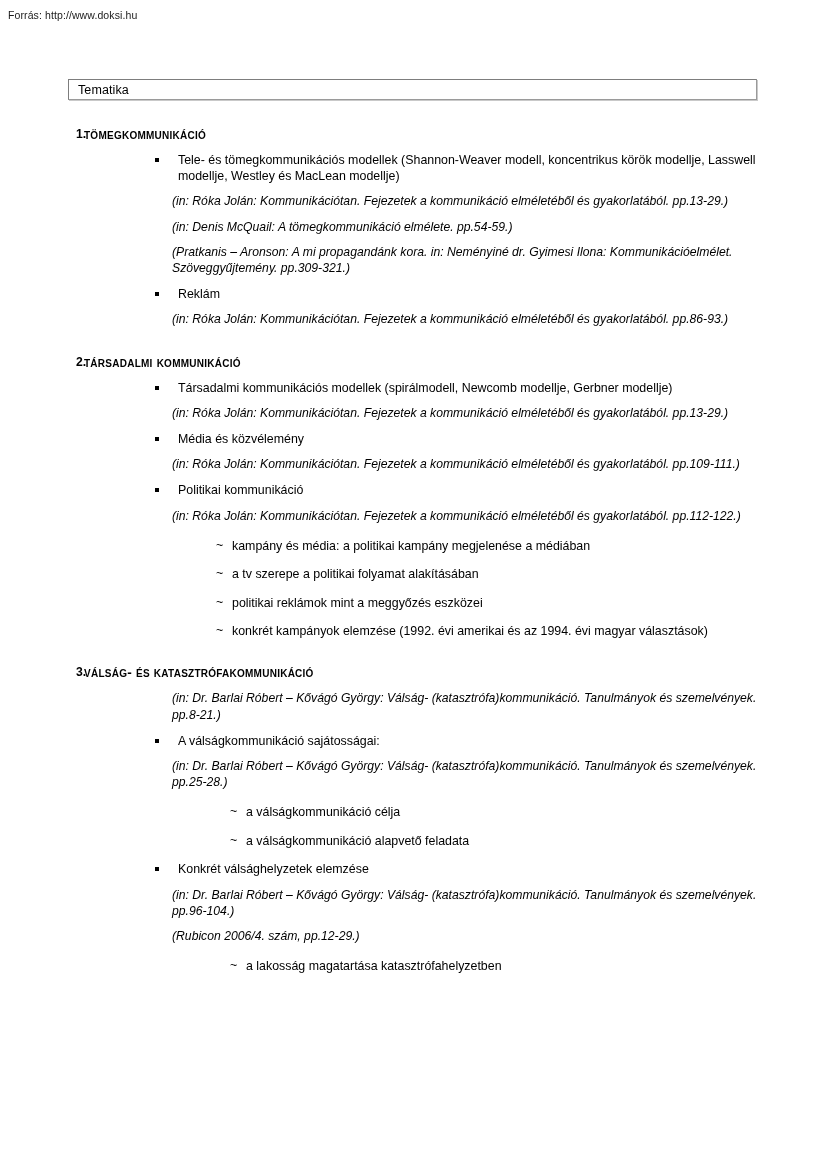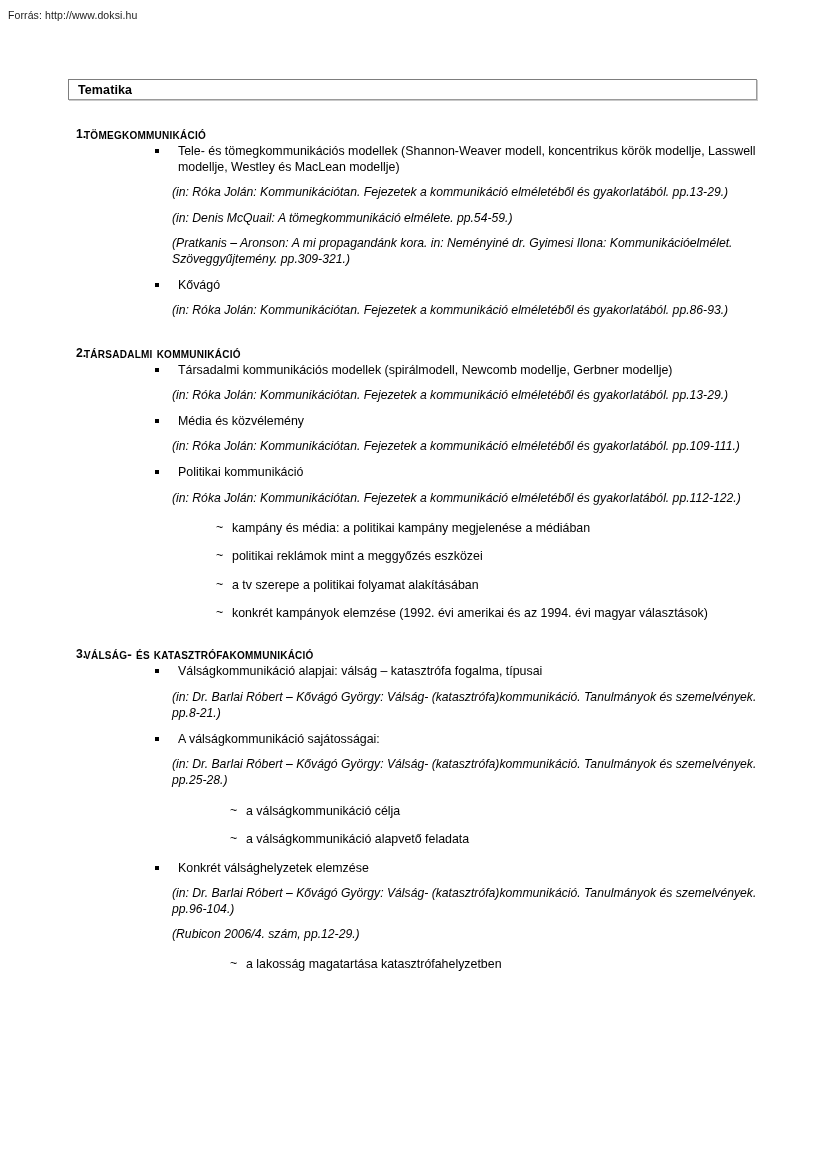--- a/index.html
+++ b/index.html
@@ -48,21 +48,21 @@
     border-top-color: #7d7d7d;
     border-left-color: #7d7d7d;
     background: #ffffff;
     box-shadow: 1px 1px 0 0 #c9c9c9;
   }
   .title-text {
     position: absolute;
     left: 9px;
     top: 3px;
     font-size: 12.5px;
-    font-weight: bold;
+    font-weight: normal;
     line-height: 15px;
     letter-spacing: 0.1px;
   }
 
   
   .content {
     position: absolute;
     top: 127px;
     left: 0;
     width: 827px;
@@ -102,20 +102,21 @@
   .section-2 { margin-top: 27px; }
   .section-3 { margin-top: 26px; }
 
   
   .b1 {
     position: relative;
     padding-left: 178px;
     padding-right: 70px;
     font-size: 12.4px;
     line-height: 16.2px;
+    margin-top: 9px;
   }
   .b1::before {
     content: "";
     position: absolute;
     left: 155px;
     top: 6px;
     width: 4px;
     height: 4px;
     background: #000000;
   }
@@ -178,49 +179,48 @@
     <div class="section section-1">
       <div class="section-head">
         <span class="num">1.</span>
         <span class="head-label">Tömegkommunikáció</span>
       </div>
 
       <div class="b1">Tele- és tömegkommunikációs modellek (Shannon-Weaver modell, koncentrikus körök modellje, Lasswell modellje, Westley és MacLean modellje)</div>
       <div class="cite">(in: Róka Jolán: Kommunikációtan. Fejezetek a kommunikáció elméletéből és gyakorlatából. pp.13-29.)</div>
       <div class="cite">(in: Denis McQuail: A tömegkommunikáció elmélete. pp.54-59.)</div>
       <div class="cite">(Pratkanis – Aronson: A mi propagandánk kora. in: Neményiné dr. Gyimesi Ilona: Kommunikációelmélet. Szöveggyűjtemény. pp.309-321.)</div>
-      <div class="b1 gap-sm">Kővágó</div>
+      <div class="b1 gap-sm">Reklám</div>
       <div class="cite">(in: Róka Jolán: Kommunikációtan. Fejezetek a kommunikáció elméletéből és gyakorlatából. pp.86-93.)</div>
     </div>
 
     <div class="section section-2">
       <div class="section-head">
         <span class="num">2.</span>
         <span class="head-label">Társadalmi kommunikáció</span>
       </div>
 
       <div class="b1">Társadalmi kommunikációs modellek (spirálmodell, Newcomb modellje, Gerbner modellje)</div>
       <div class="cite">(in: Róka Jolán: Kommunikációtan. Fejezetek a kommunikáció elméletéből és gyakorlatából. pp.13-29.)</div>
       <div class="b1 gap-sm">Média és közvélemény</div>
       <div class="cite">(in: Róka Jolán: Kommunikációtan. Fejezetek a kommunikáció elméletéből és gyakorlatából. pp.109-111.)</div>
       <div class="b1 gap-sm">Politikai kommunikáció</div>
       <div class="cite">(in: Róka Jolán: Kommunikációtan. Fejezetek a kommunikáció elméletéből és gyakorlatából. pp.112-122.)</div>
       <div class="b2 gap-lg">kampány és média: a politikai kampány megjelenése a médiában</div>
+      <div class="b2">a tv szerepe a politikai folyamat alakításában</div>
       <div class="b2">politikai reklámok mint a meggyőzés eszközei</div>
-      <div class="b2">a tv szerepe a politikai folyamat alakításában</div>
       <div class="b2">konkrét kampányok elemzése (1992. évi amerikai és az 1994. évi magyar választások)</div>
     </div>
 
     <div class="section section-3">
       <div class="section-head">
         <span class="num">3.</span>
         <span class="head-label">Válság- és katasztrófakommunikáció</span>
       </div>
 
-      <div class="b1">Válságkommunikáció alapjai: válság – katasztrófa fogalma, típusai</div>
       <div class="cite">(in: Dr. Barlai Róbert – Kővágó György: Válság- (katasztrófa)kommunikáció. Tanulmányok és szemelvények. pp.8-21.)</div>
       <div class="b1 gap-sm">A válságkommunikáció sajátosságai:</div>
       <div class="cite">(in: Dr. Barlai Róbert – Kővágó György: Válság- (katasztrófa)kommunikáció. Tanulmányok és szemelvények. pp.25-28.)</div>
       <div class="b2 deep gap-lg">a válságkommunikáció célja</div>
       <div class="b2 deep">a válságkommunikáció alapvető feladata</div>
       <div class="b1 gap-md">Konkrét válsághelyzetek elemzése</div>
       <div class="cite">(in: Dr. Barlai Róbert – Kővágó György: Válság- (katasztrófa)kommunikáció. Tanulmányok és szemelvények. pp.96-104.)</div>
       <div class="cite">(Rubicon 2006/4. szám, pp.12-29.)</div>
       <div class="b2 deep gap-lg">a lakosság magatartása katasztrófahelyzetben</div>
     </div>

